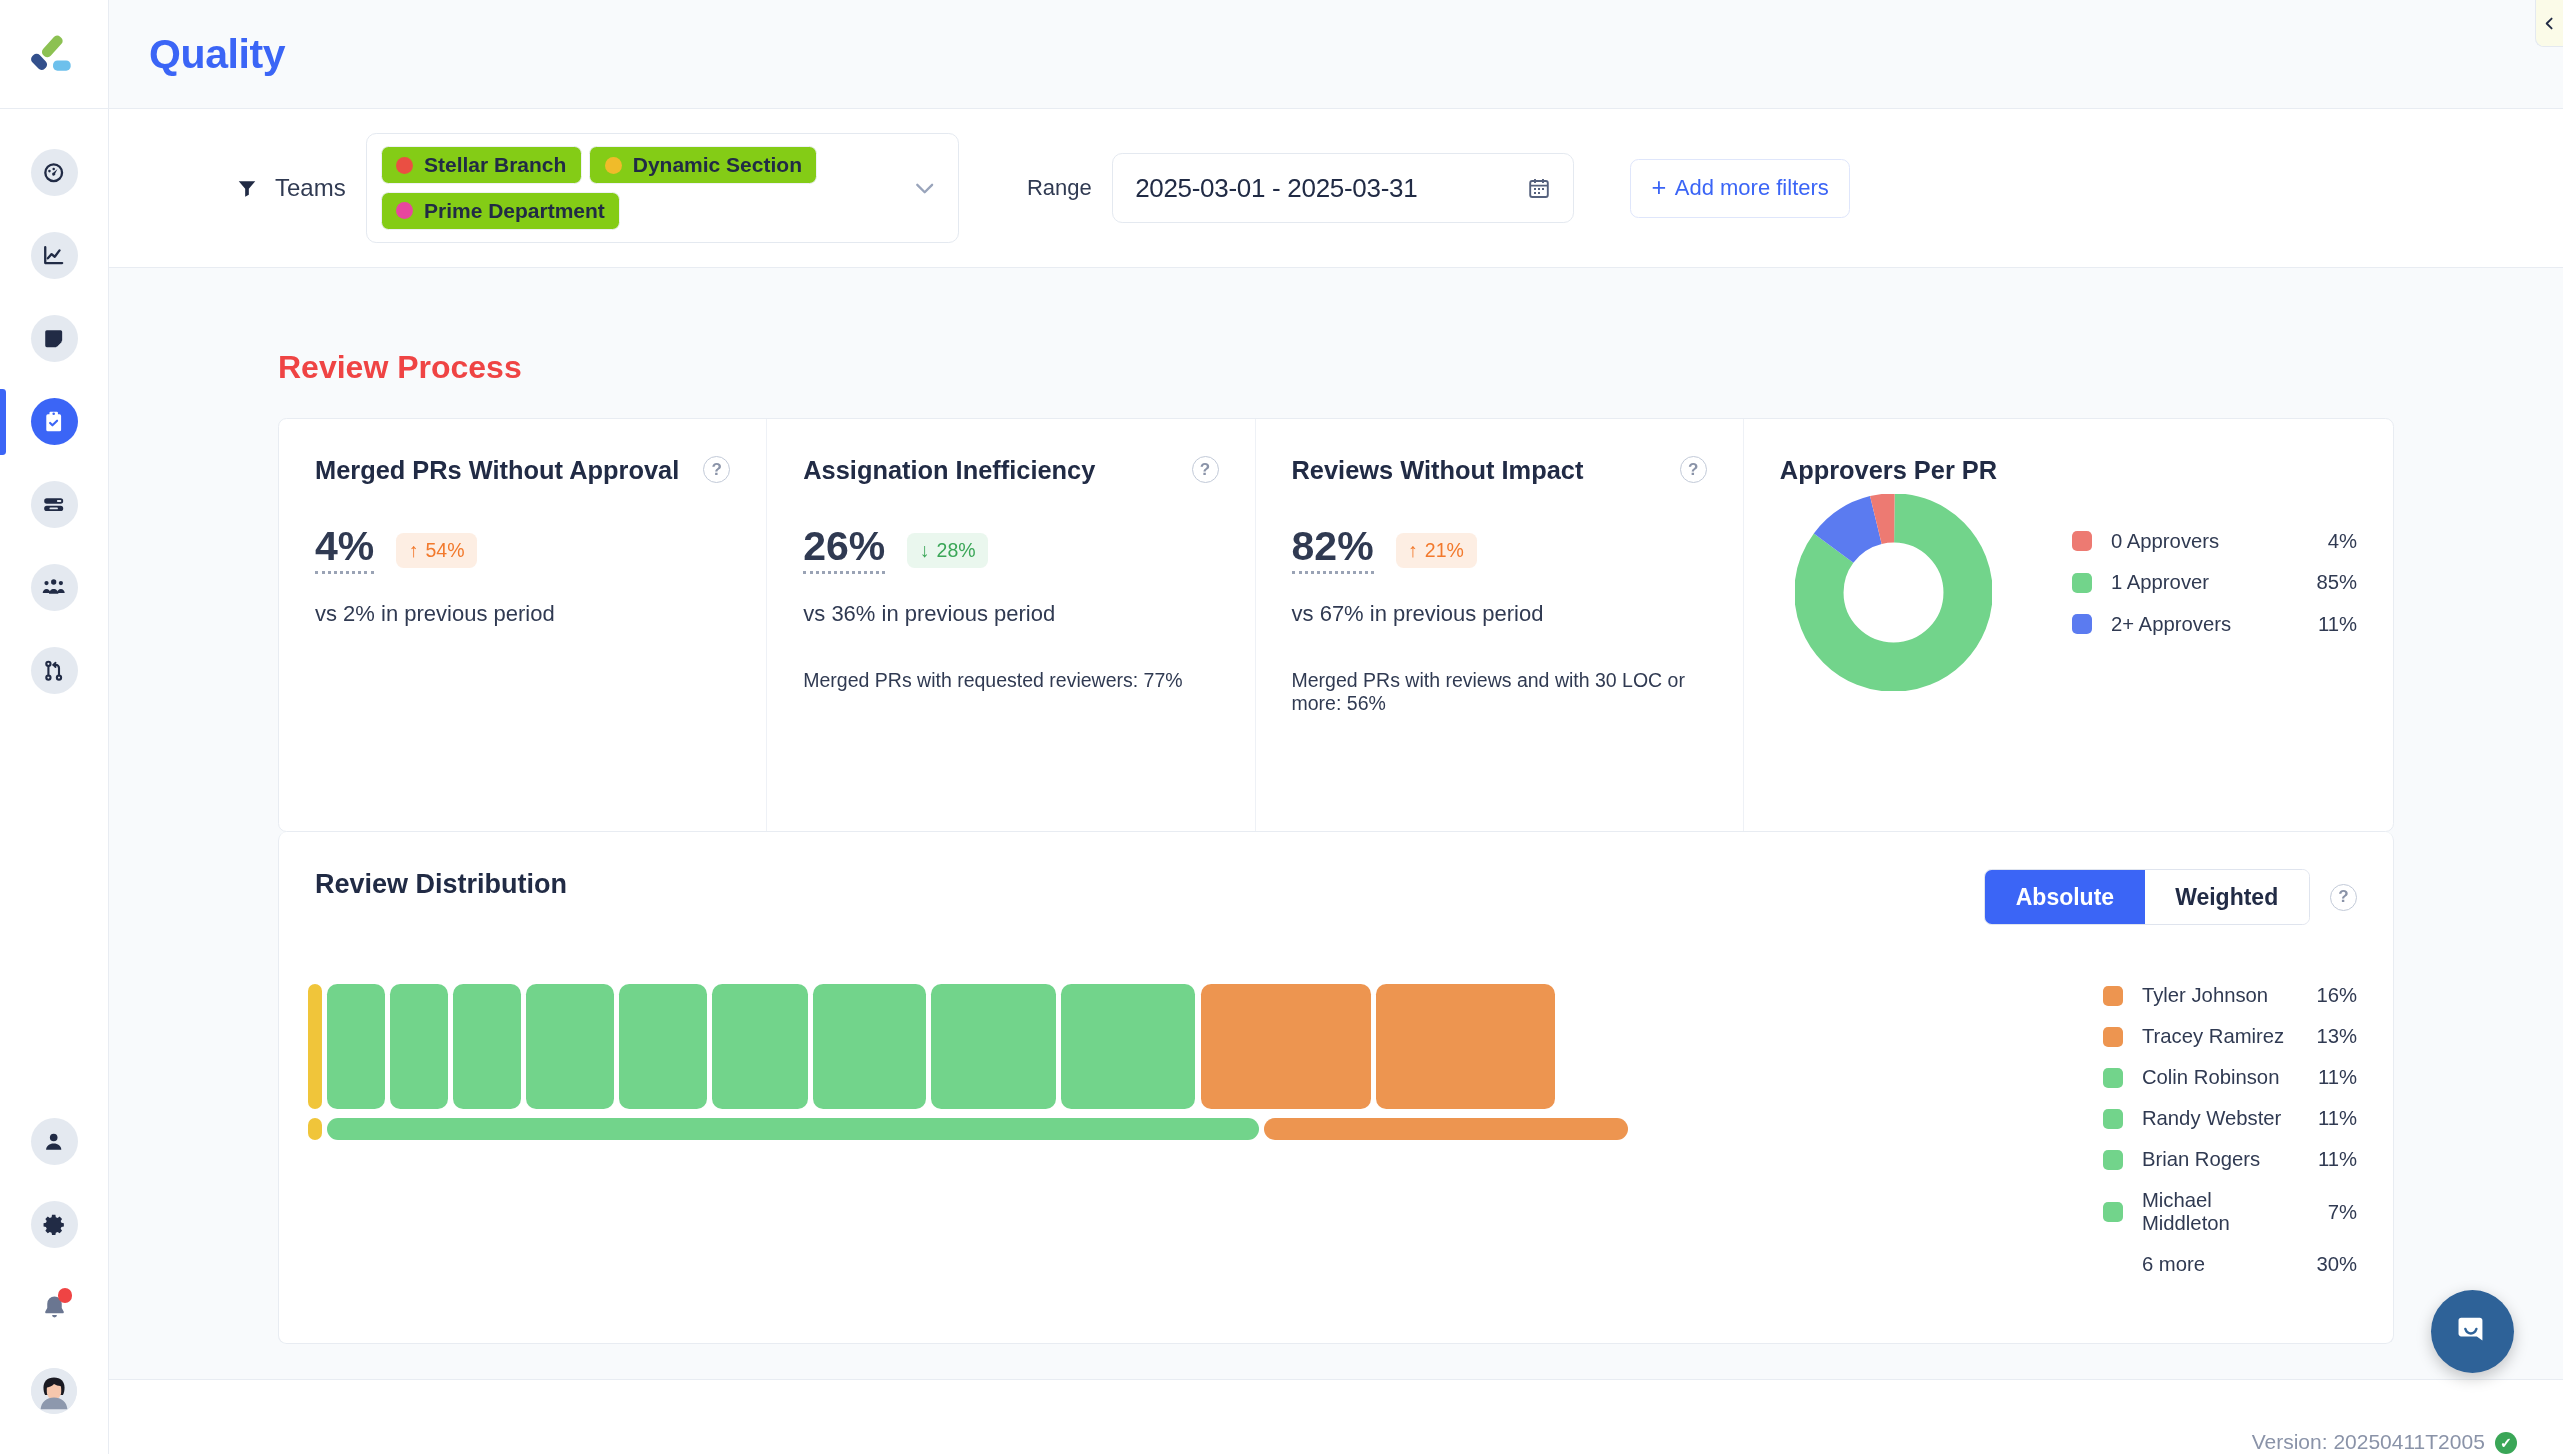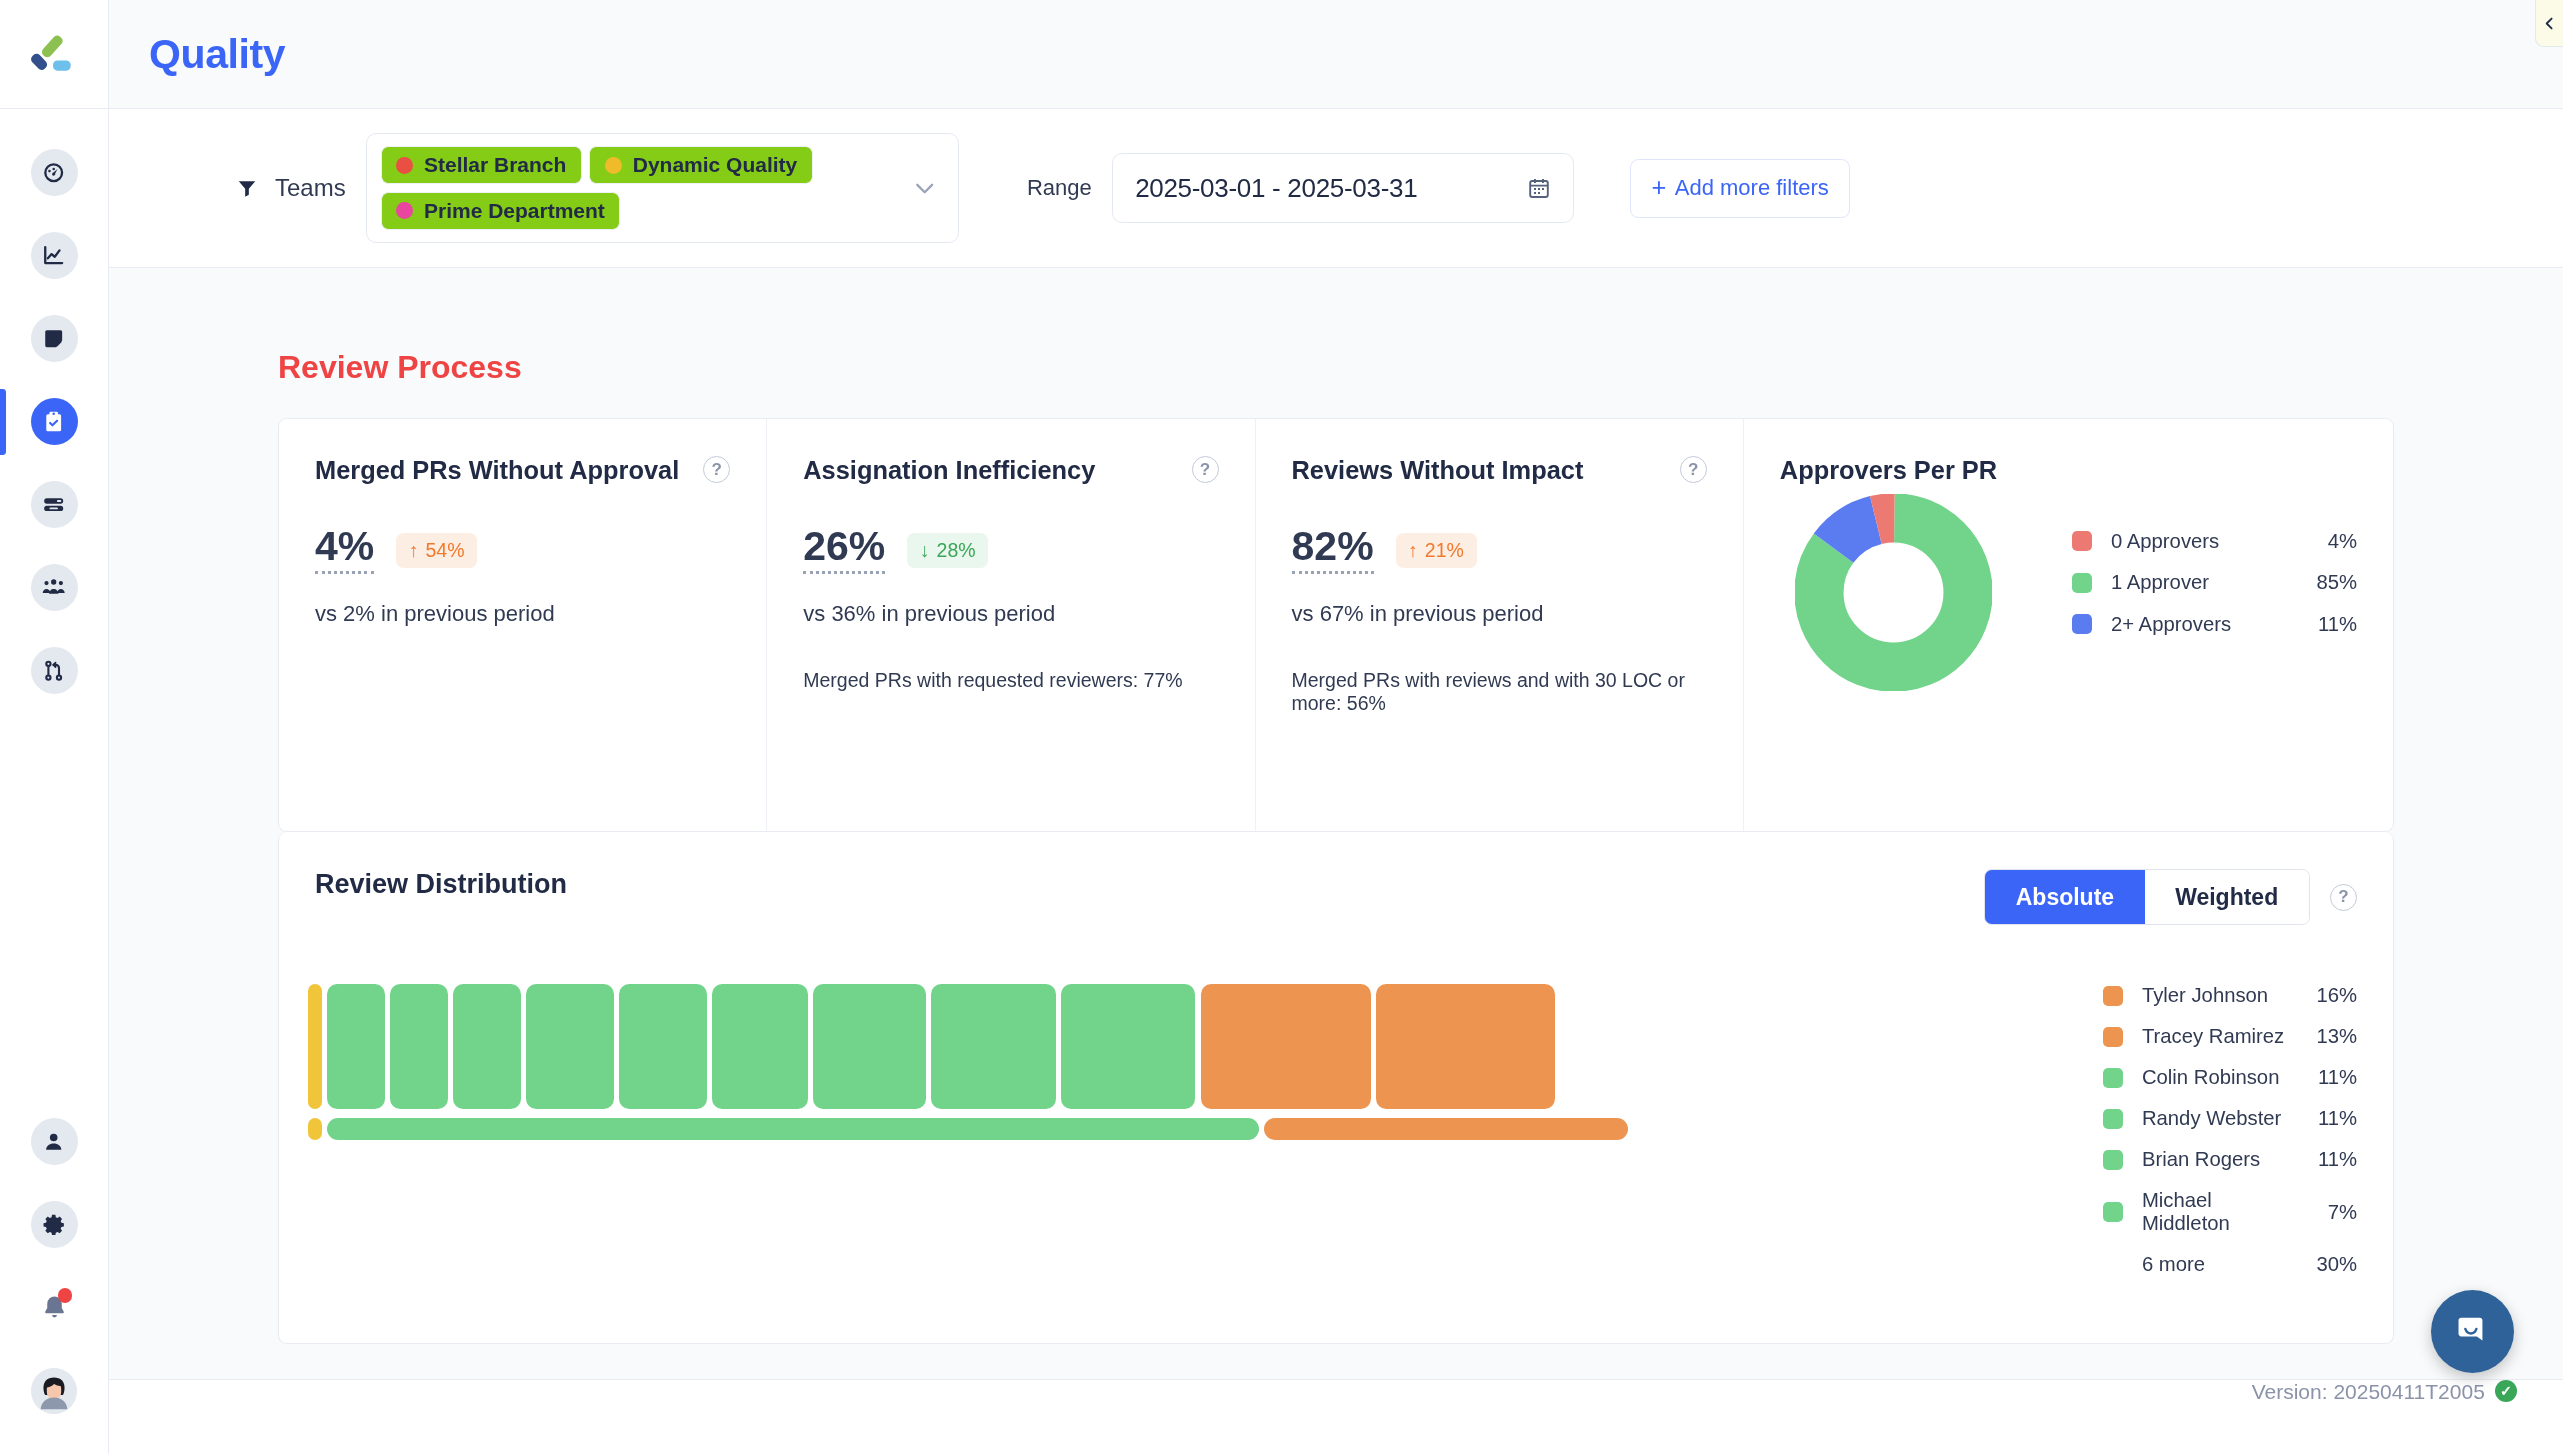--- a/index.html
+++ b/index.html
@@ -206,21 +206,21 @@
   .dist-legend { width: 254px; margin-left: 41px; padding-top: 0; }
   .dist-legend .legend-row { margin-bottom: 18px; font-size: 20.3px; }
   .dist-legend .legend-name { width: 170px; }
   .dist-legend .legend-pct { width: 59px; }
   .legend-sw.hidden { visibility: hidden; }
 
   
   .footer {
     height: 75px; flex: 0 0 75px;
     background: #ffffff; border-top: 1.7px solid #e8ecf2;
-    display: flex; align-items: flex-start; justify-content: flex-end;
+    display: flex; align-items: flex-end; justify-content: flex-end;
     padding-right: 46px; gap: 10.2px;
   }
   .version { font-size: 21px; color: #8a93a8; }
   .ver-check {
     width: 22px; height: 22px; border-radius: 50%; background: #3aa657;
     display: flex; align-items: center; justify-content: center;
     color: #fff; font-size: 14.4px; font-weight: bold;
   }
   .chat-fab {
     position: absolute; right: 49px; bottom: 81px;
@@ -386,21 +386,21 @@
       <span class="filter-label">Teams</span>
 
       <div class="teams-box">
         <div class="chips">
           <span class="chip">
             <span class="dot" style="background:#ea4f43"></span>
             <span>Stellar Branch</span>
           </span>
           <span class="chip">
             <span class="dot" style="background:#f0bb2a"></span>
-            <span>Dynamic Quality</span>
+            <span>Dynamic Section</span>
           </span>
           <span class="chip">
             <span class="dot" style="background:#e8469f"></span>
             <span>Prime Department</span>
           </span>
         </div>
         <svg class="chev-down" viewBox="0 0 24 24" fill="none" stroke="currentColor" stroke-width="2.2" stroke-linecap="round" stroke-linejoin="round">
           <path d="M5 9l7 7 7-7"></path>
         </svg>
       </div>

